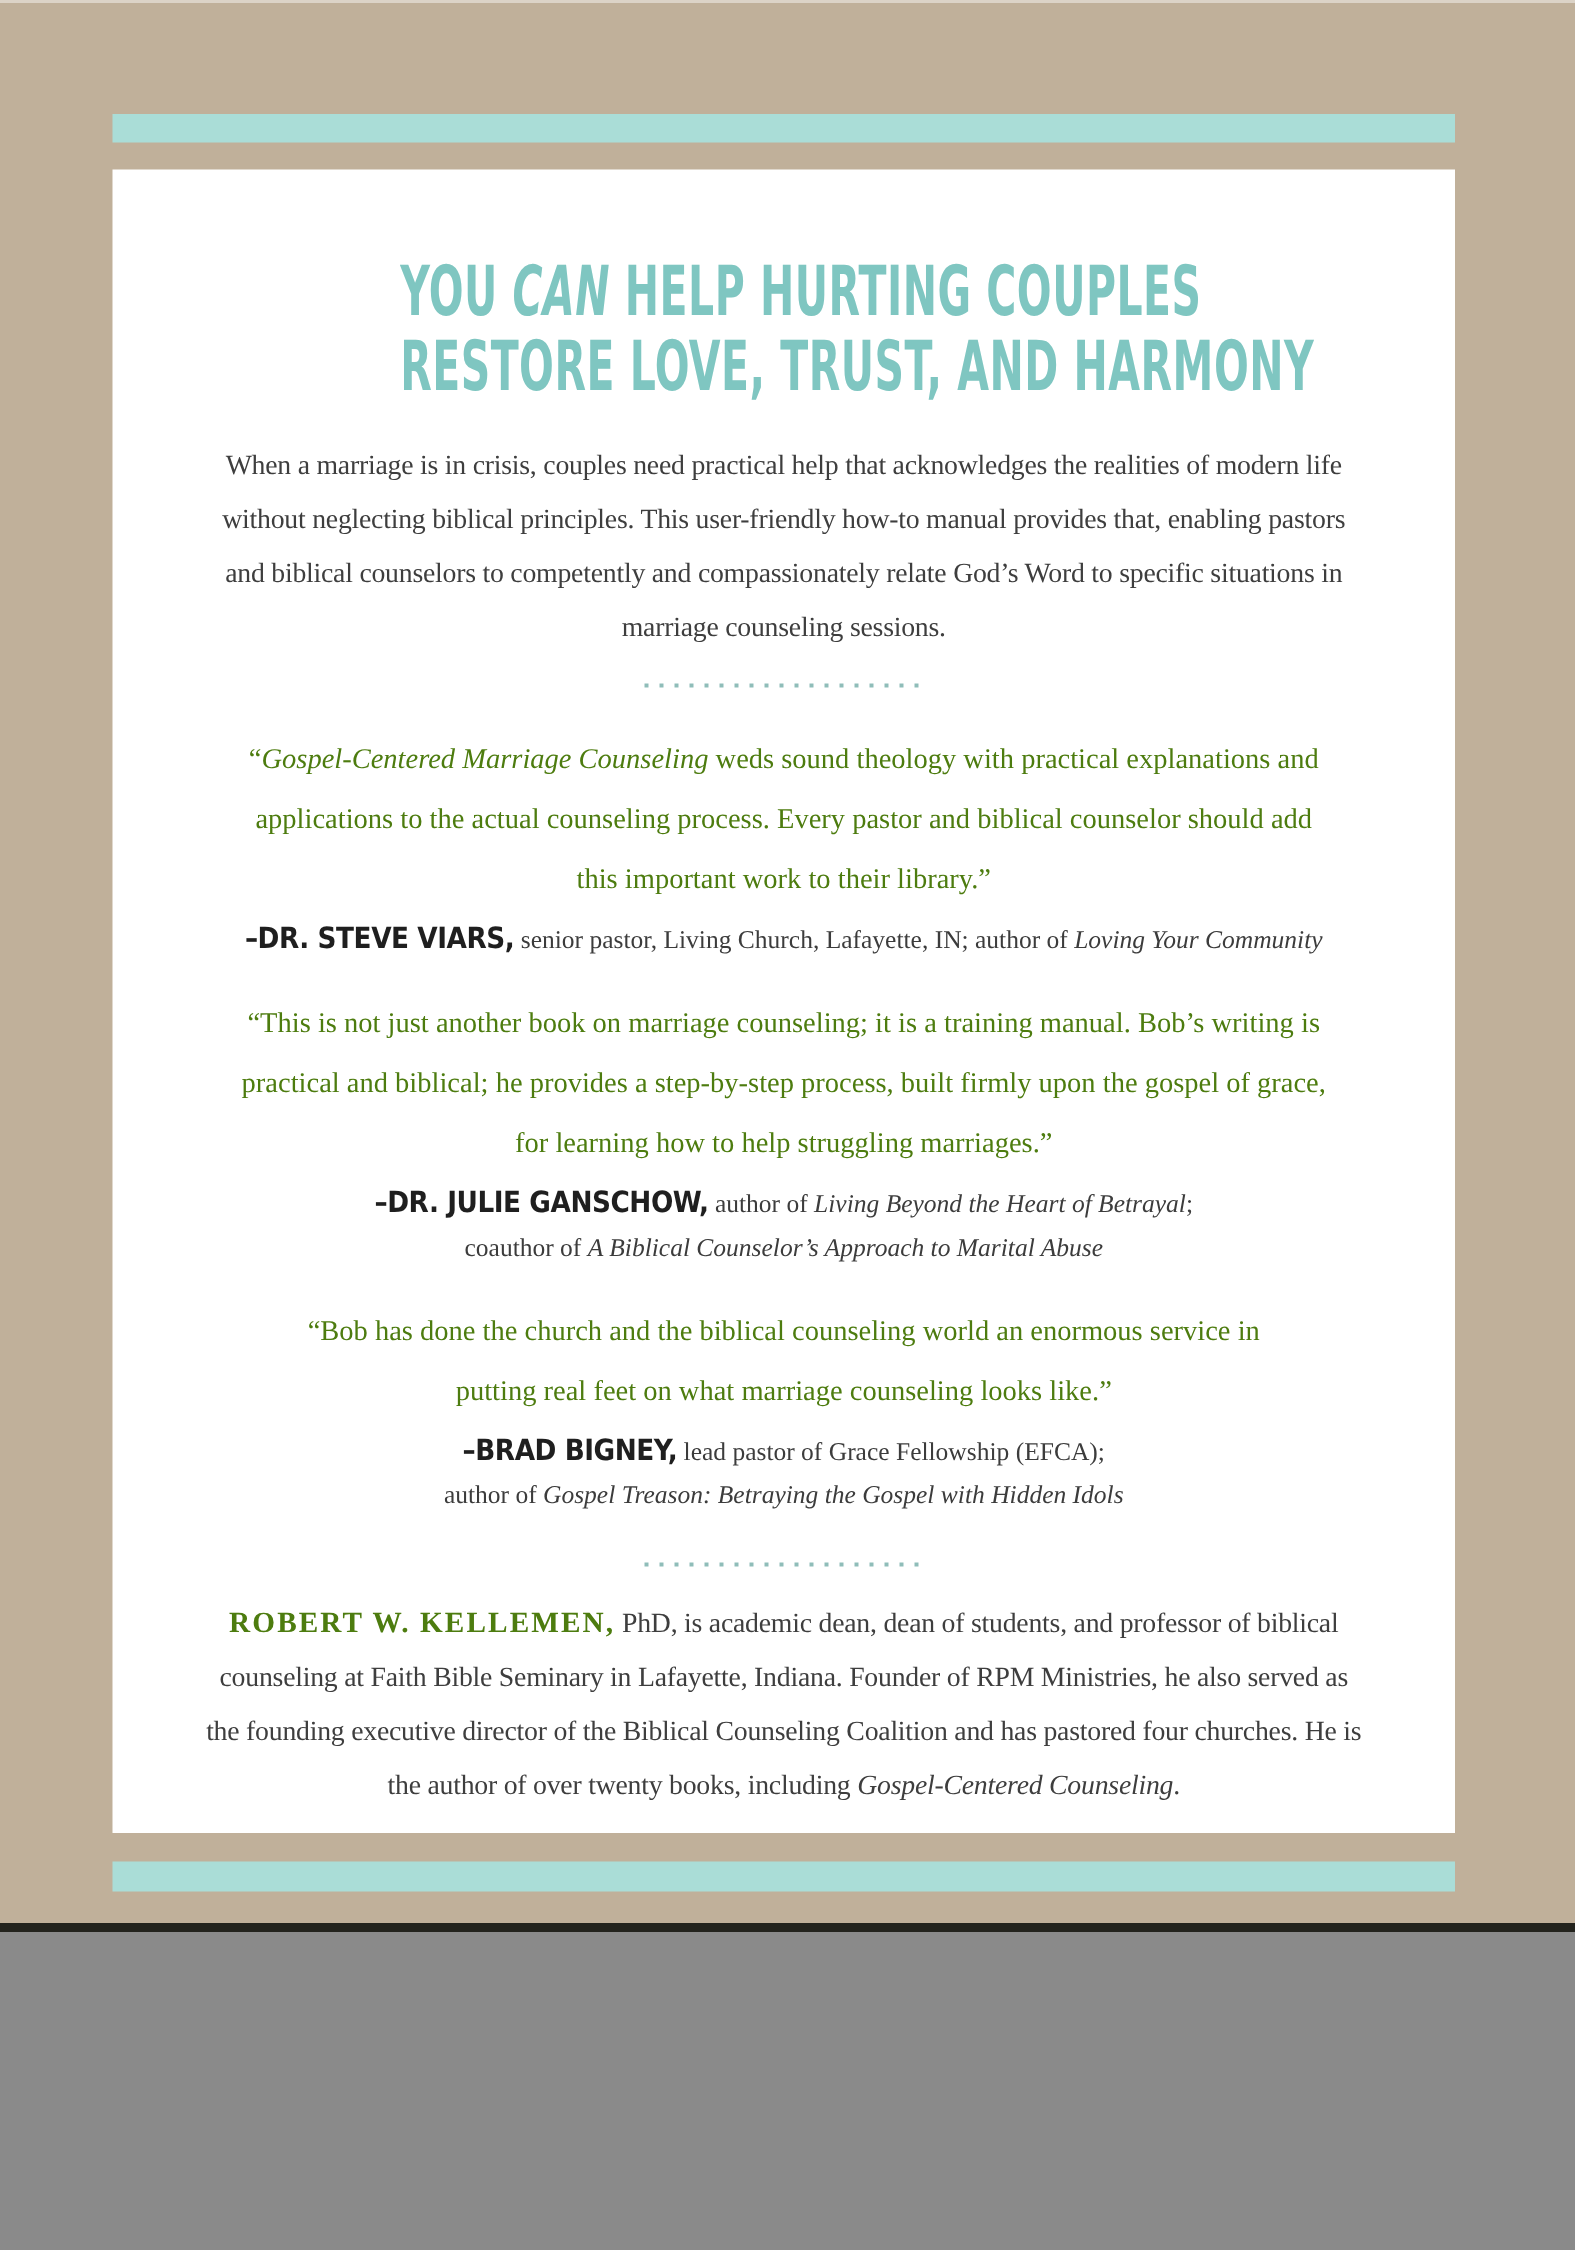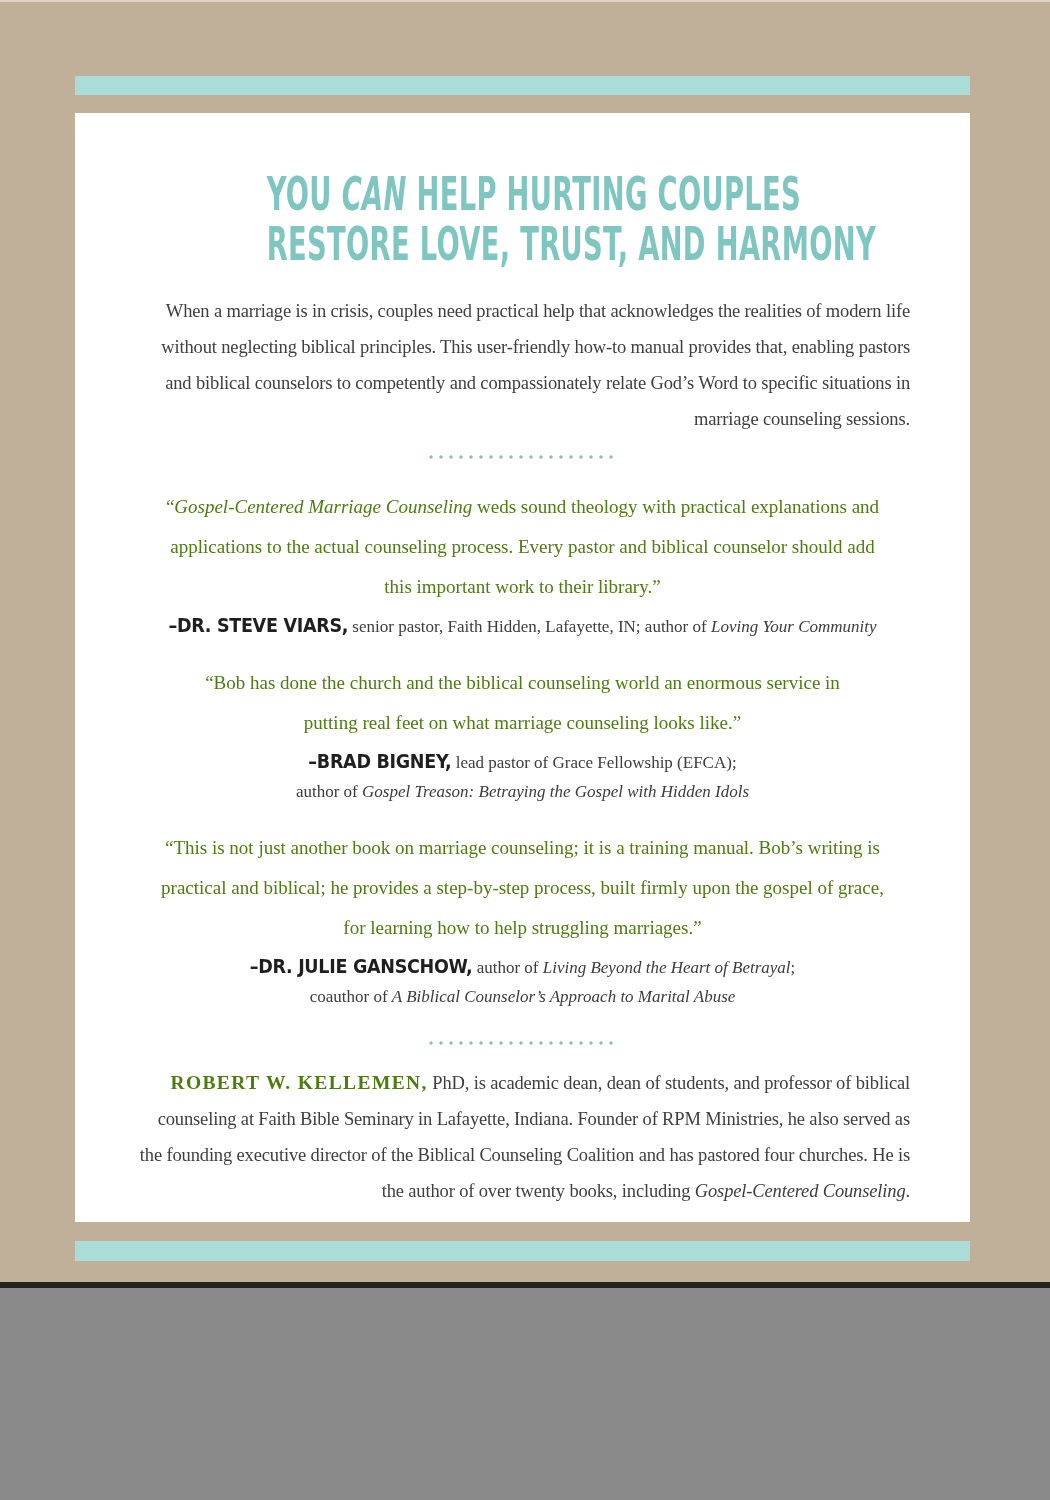--- a/index.html
+++ b/index.html
@@ -48,21 +48,21 @@
   }
   .headline-line .em { font-style: italic; }
 
   
   .body-par {
     margin-top: 24px;
     font-size: 18.5px;
     line-height: 36px;
     letter-spacing: -0.15px;
     color: #3e3e3e;
-    text-align: right;
+    text-align: center;
   }
 
   
   .dots {
     width: 188px; height: 4px;
     margin: 18px auto 0;
     background-image: radial-gradient(circle at 2px 2px, #8fbdb9 1.5px, rgba(0,0,0,0) 1.7px);
     background-size: 10px 4px;
     background-repeat: repeat-x;
   }
@@ -148,31 +148,31 @@
       <span class="headline-line"><span>YOU </span><span class="em">CAN</span><span> HELP HURTING COUPLES</span></span>
       <span class="headline-line">RESTORE LOVE, TRUST, AND HARMONY</span>
     </div>
 
     <p class="body-par">When a marriage is in crisis, couples need practical help that acknowledges the realities of modern life without neglecting biblical principles. This user-friendly how-to manual provides that, enabling pastors and biblical counselors to competently and compassionately relate God’s Word to specific situations in marriage counseling sessions.</p>
 
     <div class="dots"></div>
 
     <div class="quote-block q1">
       <p class="quote-text"><span>“</span><span class="it">Gospel-Centered Marriage Counseling</span><span> weds sound theology with practical explanations and applications to the actual counseling process. Every pastor and biblical counselor should add this important work to their library.”</span></p>
-      <p class="attribution"><span class="attr-name">–DR. STEVE VIARS,</span><span> senior pastor, Faith Hidden, Lafayette, IN; author of </span><span class="it">Loving Your Community</span></p>
+      <p class="attribution"><span class="attr-name">–DR. STEVE VIARS,</span><span> senior pastor, Living Church, Lafayette, IN; author of </span><span class="it">Loving Your Community</span></p>
+    </div>
+
+    <div class="quote-block q3">
+      <p class="quote-text">“This is not just another book on marriage counseling; it is a training manual. Bob’s writing is practical and biblical; he provides a step-by-step process, built firmly upon the gospel of grace, for learning how to help struggling marriages.”</p>
+      <p class="attribution"><span class="attr-name">–DR. JULIE GANSCHOW,</span><span> author of </span><span class="it">Living Beyond the Heart of Betrayal</span><span>;</span><br><span>coauthor of </span><span class="it">A Biblical Counselor’s Approach to Marital Abuse</span></p>
     </div>
 
     <div class="quote-block q2">
       <p class="quote-text">“Bob has done the church and the biblical counseling world an enormous service in putting real feet on what marriage counseling looks like.”</p>
       <p class="attribution"><span class="attr-name">–BRAD BIGNEY,</span><span> lead pastor of Grace Fellowship (EFCA);</span><br><span>author of </span><span class="it">Gospel Treason: Betraying the Gospel with Hidden Idols</span></p>
-    </div>
-
-    <div class="quote-block q3">
-      <p class="quote-text">“This is not just another book on marriage counseling; it is a training manual. Bob’s writing is practical and biblical; he provides a step-by-step process, built firmly upon the gospel of grace, for learning how to help struggling marriages.”</p>
-      <p class="attribution"><span class="attr-name">–DR. JULIE GANSCHOW,</span><span> author of </span><span class="it">Living Beyond the Heart of Betrayal</span><span>;</span><br><span>coauthor of </span><span class="it">A Biblical Counselor’s Approach to Marital Abuse</span></p>
     </div>
 
     <div class="dots second"></div>
 
     <p class="body-par bio"><span class="bio-name">ROBERT W. KELLEMEN,</span><span> PhD, is academic dean, dean of students, and professor of biblical counseling at Faith Bible Seminary in Lafayette, Indiana. Founder of RPM Ministries, he also served as the founding executive director of the Biblical Counseling Coalition and has pastored four churches. He is the author of over twenty books, including </span><span class="it">Gospel-Centered Counseling</span><span>.</span></p>
 
   </div>
 
   <div class="accent-bar bottom"></div>
 

